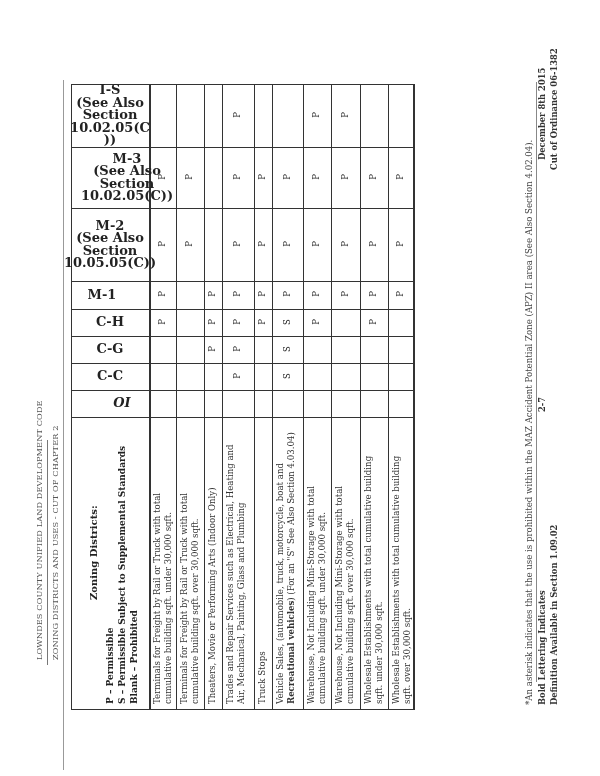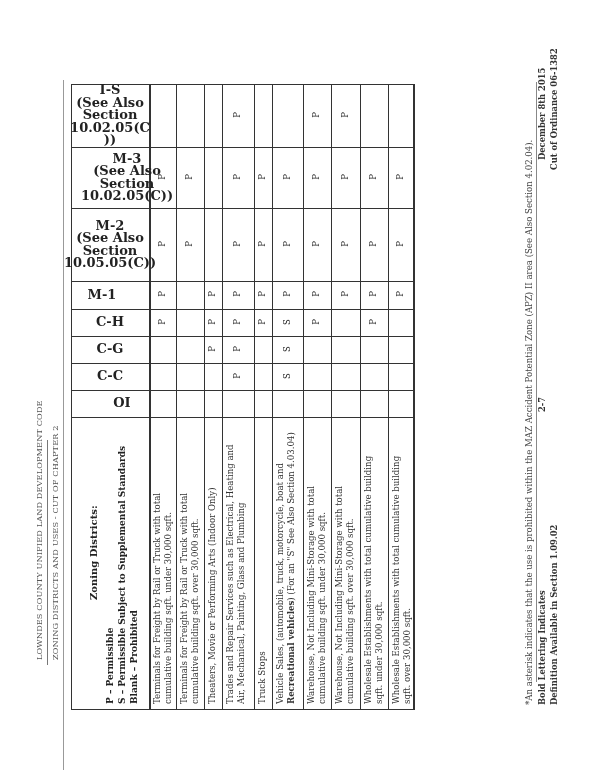--- a/index.html
+++ b/index.html
@@ -49,21 +49,21 @@
 Section
 10.02.05(C))</div>
     <div class="hdr-cell" style="left: 71px; top: 208px; width: 78px; height: 73px; white-space: pre-line;">M-2
 (See Also
 Section
 10.05.05(C))</div>
     <div class="hdr-cell" style="left: 71px; top: 281px; width: 62px; height: 28px; white-space: pre-line;">M-1</div>
     <div class="hdr-cell" style="left: 71px; top: 309px; width: 78px; height: 27px; white-space: pre-line;">C-H</div>
     <div class="hdr-cell" style="left: 71px; top: 336px; width: 78px; height: 27px; white-space: pre-line;">C-G</div>
     <div class="hdr-cell" style="left: 71px; top: 363px; width: 78px; height: 27px; white-space: pre-line;">C-C</div>
-    <div class="hdr-cell" style="left: 71px; top: 390px; width: 102px; height: 27px; white-space: pre-line;">OI</div>
+    <div class="hdr-cell" style="left: 71px; top: 390px; width: 102px; height: 27px; white-space: pre-line; font-style: italic;">OI</div>
   </div>
 
 <div class="rot title-zd" style="left:88px; top:600px;">Zoning Districts:</div>
 <div class="rot legend" style="left:104px; top:704px;">P – Permissible</div>
 <div class="rot legend" style="left:116px; top:704px;">S – Permissible Subject to Supplemental Standards</div>
 <div class="rot legend" style="left:128px; top:704px;">Blank – Prohibited</div>
 
 <div id="rows">
     <div class="hline" style="left: 176px; top: 84px; width: 1px; height: 626px;"></div>
     <div class="desc" style="left: 152px; top: 704px;">

